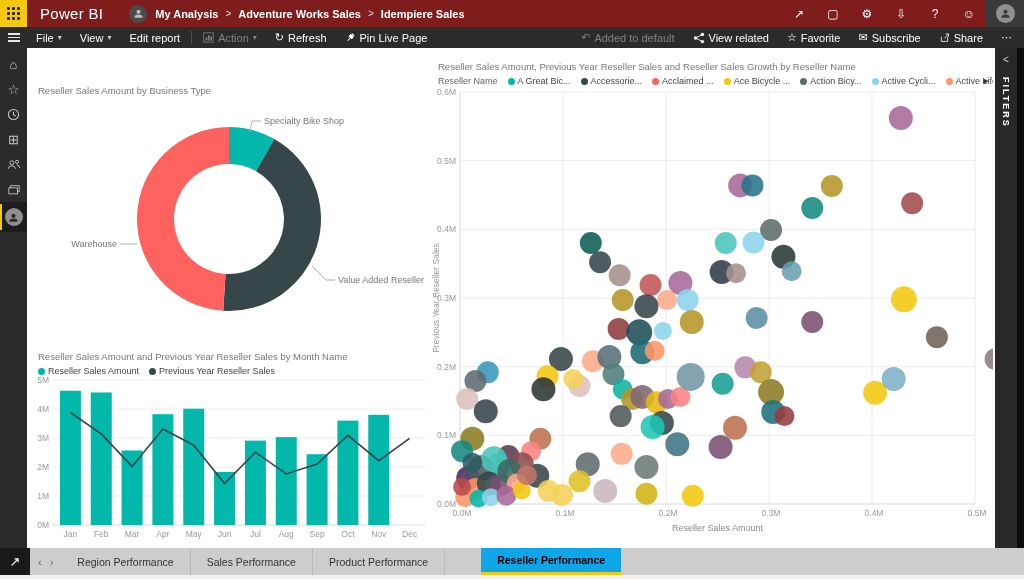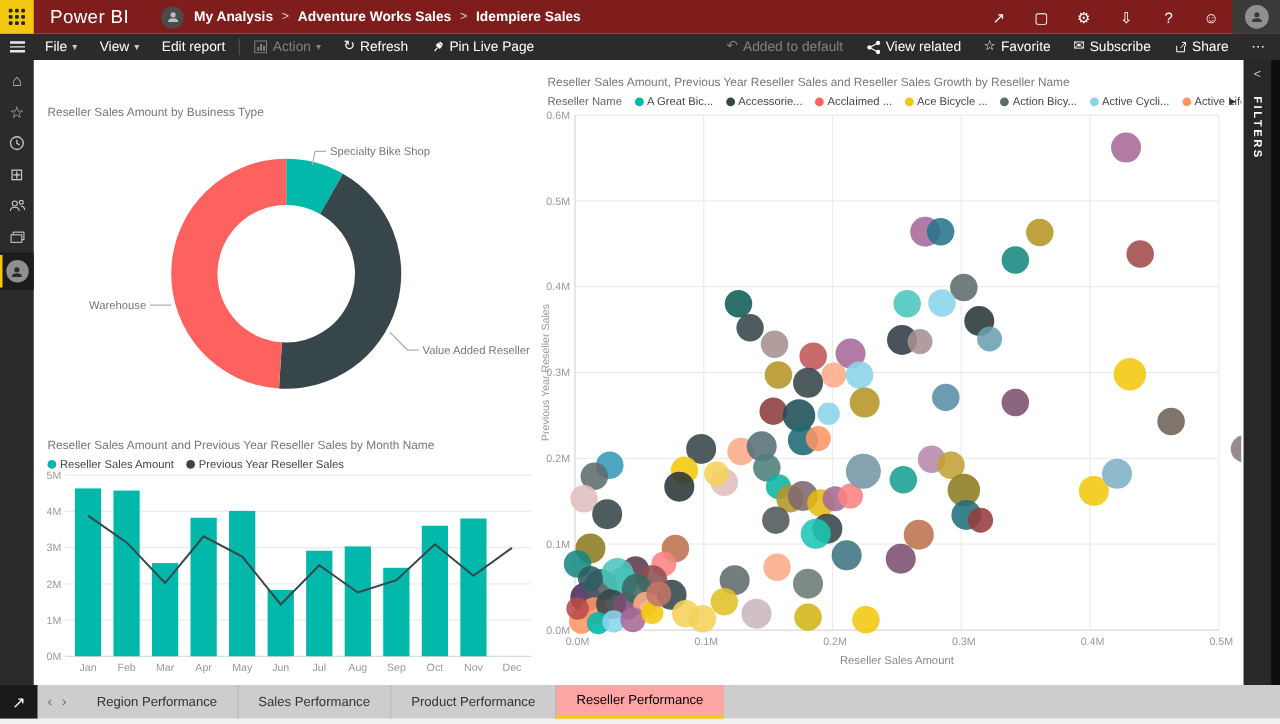--- a/index.html
+++ b/index.html
@@ -85,22 +85,22 @@
   .tabbar { position:absolute; left:0; top:548px; width:1024px; height:27px;
     background:#cdcdcd; display:flex; align-items:stretch; z-index:30; }
   .expand-box { width:30px; background:#1a1a1a; color:#fff; font-size:13px;
     display:flex; align-items:center; justify-content:center; cursor:pointer; flex:none; }
   .tab-chevrons { display:flex; align-items:center; color:#666; font-size:11px;
     gap:8px; padding:0 8px; }
   .tab-chevrons span { cursor:pointer; }
   .tab { display:flex; align-items:center; justify-content:center;
     font-size:10.5px; color:#333; padding:0 16px; border-right:1px solid #b9b9b9;
     cursor:pointer; white-space:nowrap; min-width:90px; }
-  .tab.active { background:#fca5a5; border-right:none; border-bottom:3px solid #F2C811;
-    color:#000; font-weight:normal; }
+  .tab.active { background:#0ea5e9; border-right:none; border-bottom:3px solid #F2C811;
+    color:#000; font-weight:bold;margin-left:36px; }
   .bottom-strip { position:absolute; left:0; top:575px; width:1024px; height:4px;
     background:#f2f1f0; z-index:30; }
 </style>
 </head>
 <body>
 
 <div class="topbar">
   <div class="waffle">
     <i></i>
       <i></i>

